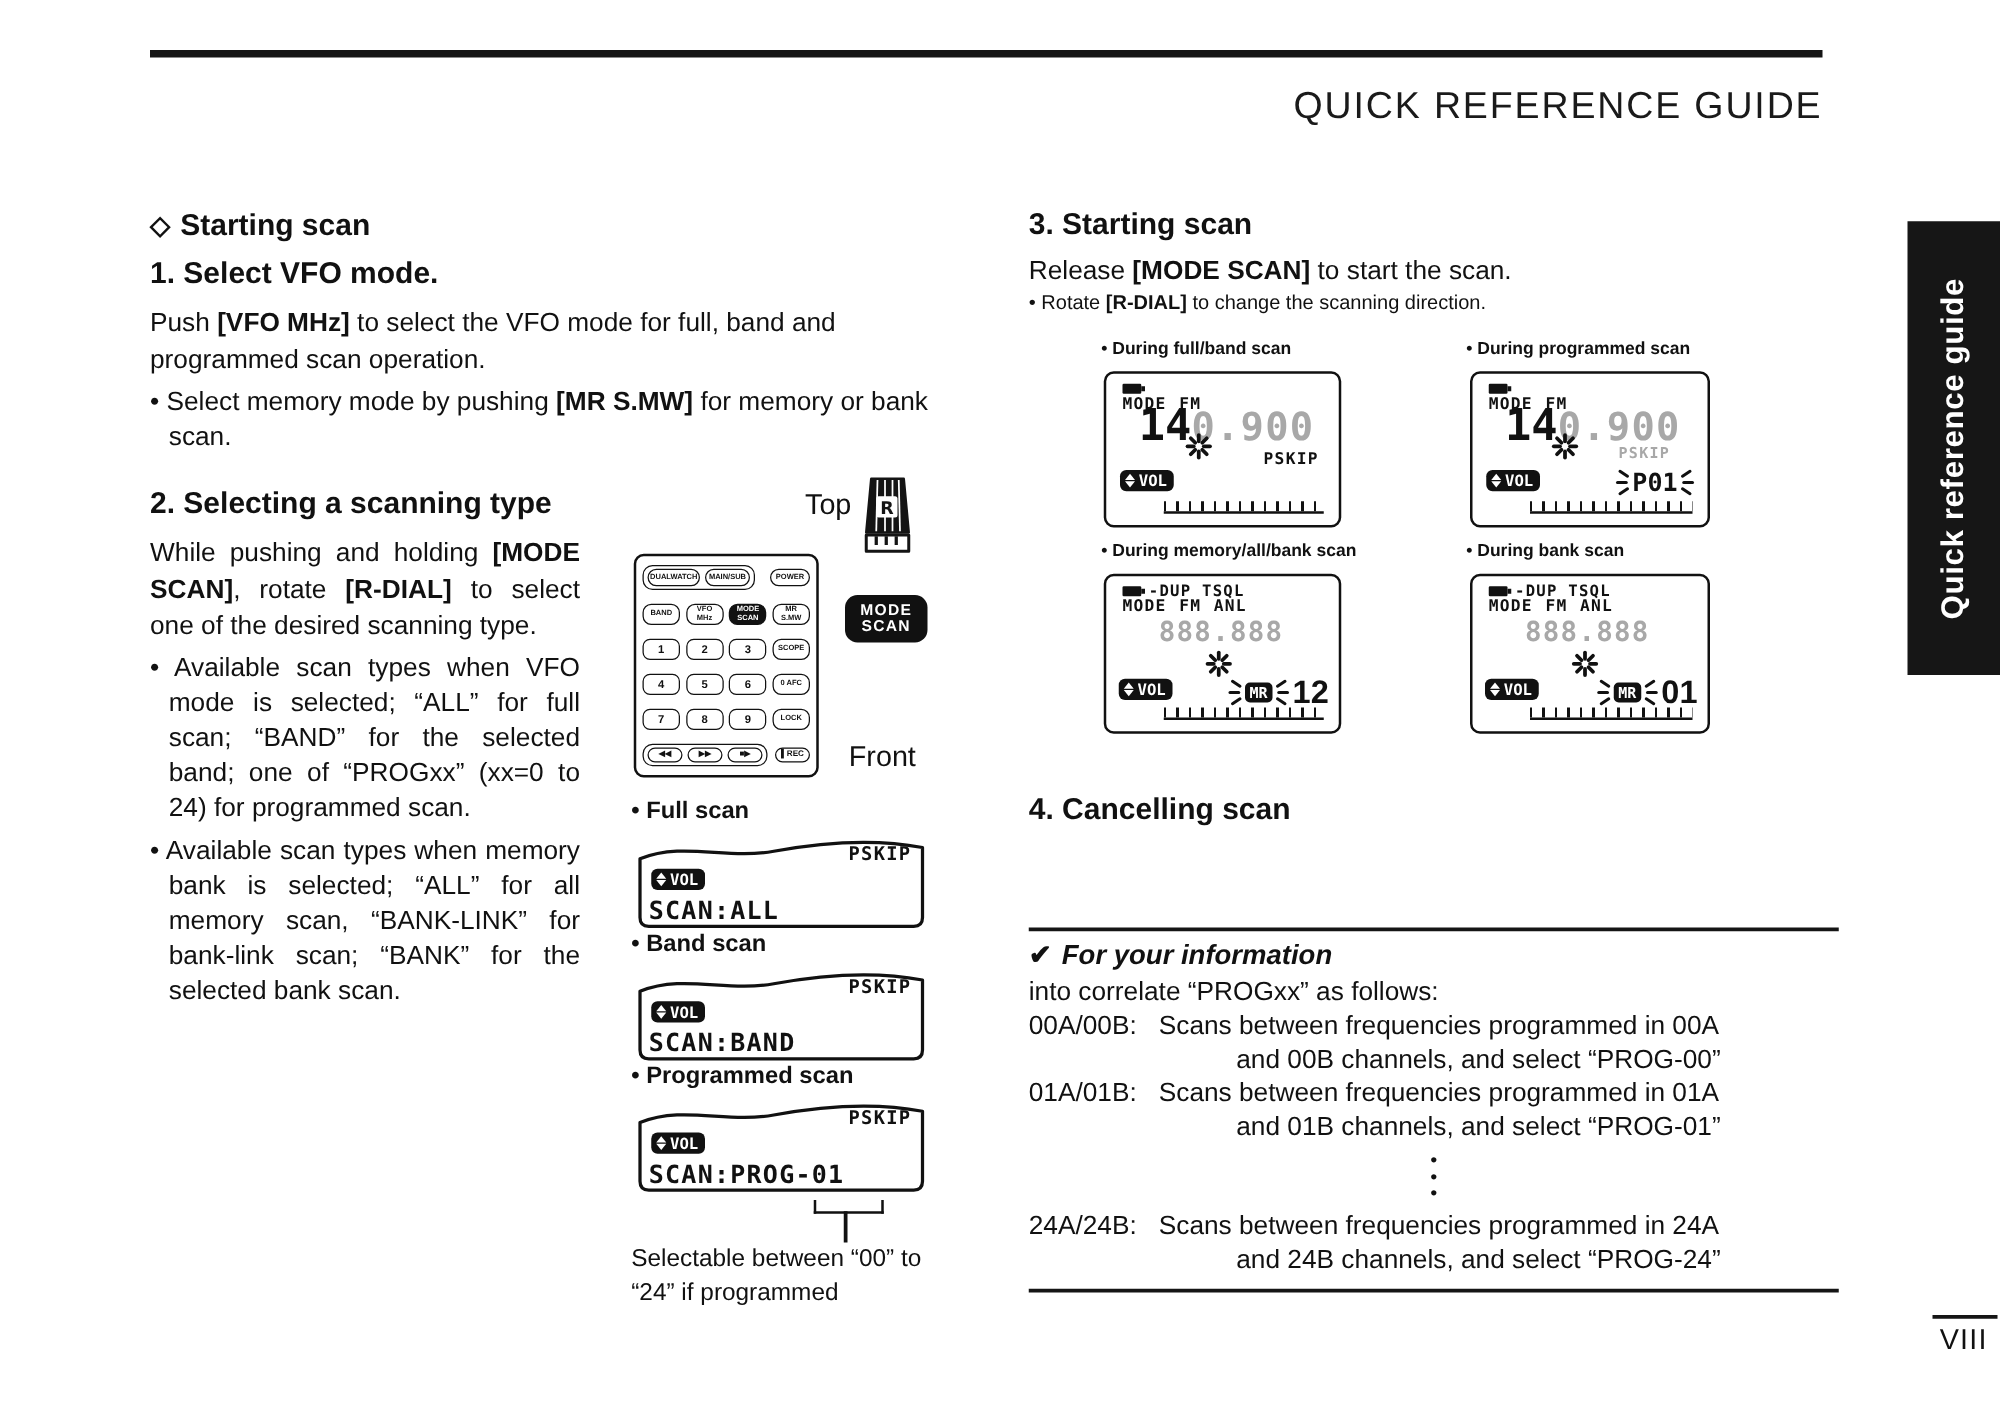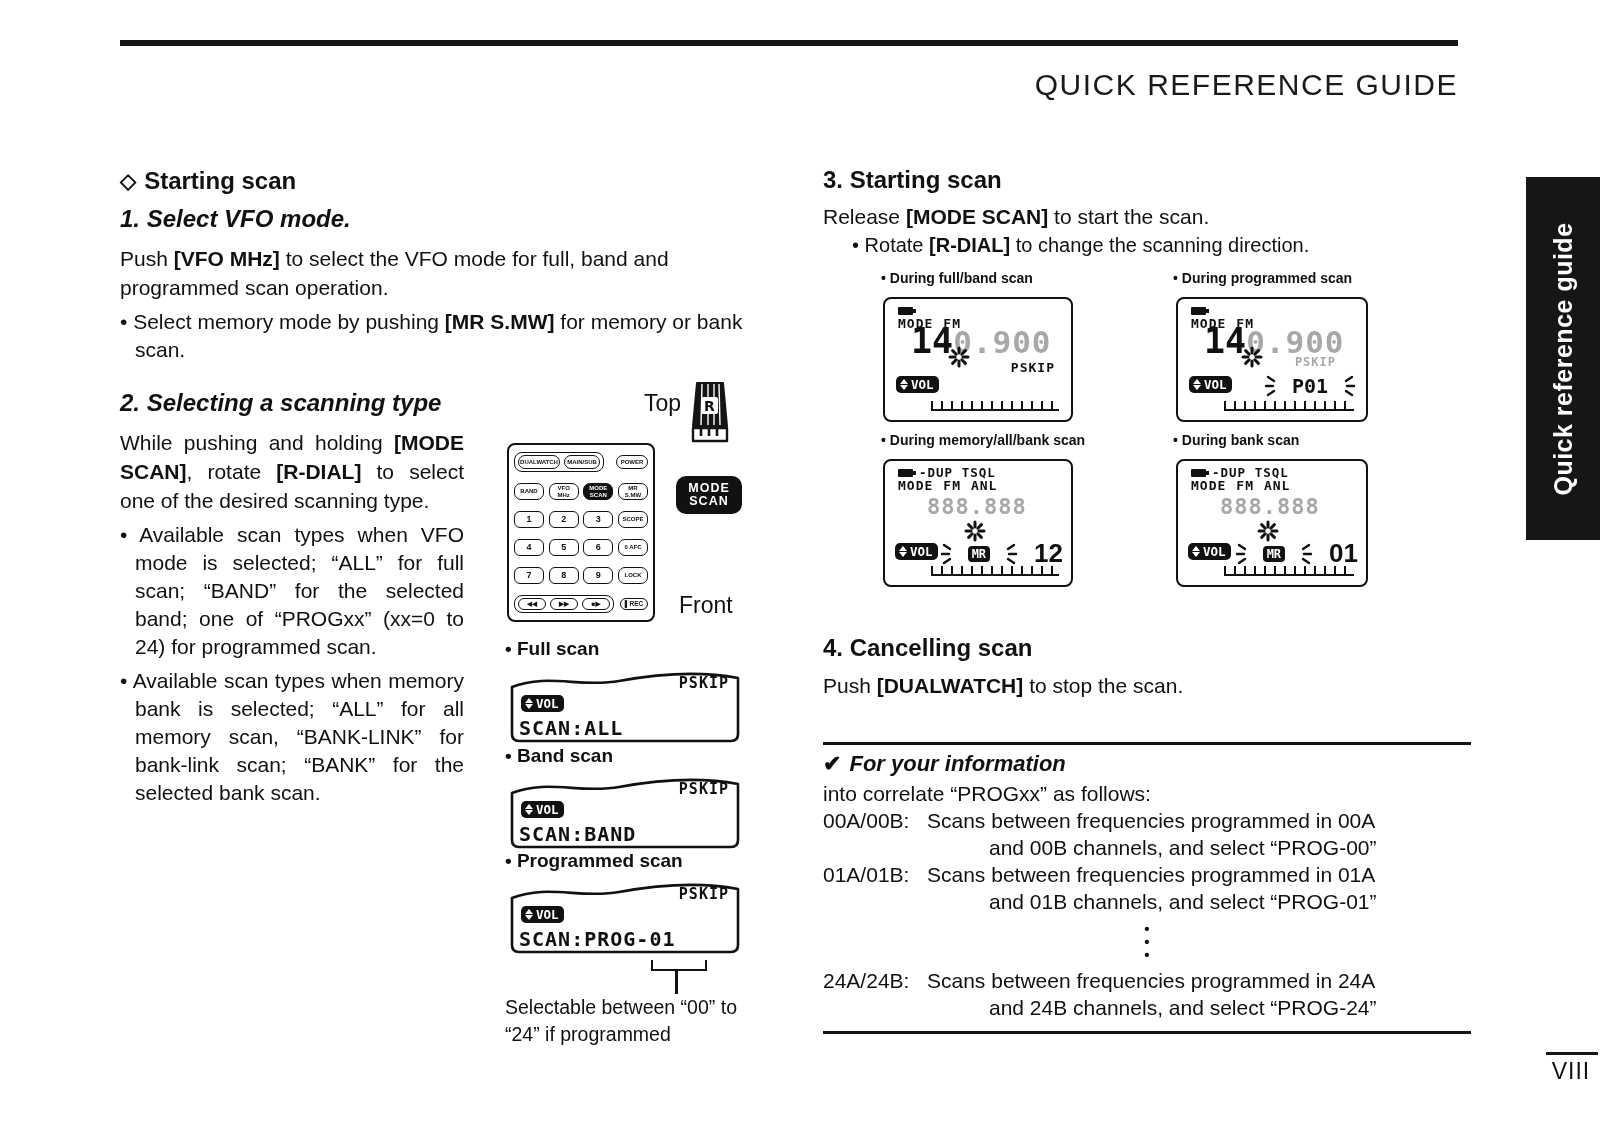--- a/index.html
+++ b/index.html
@@ -16,21 +16,21 @@
 
   
   .side-tab{left:1526px;top:177px;width:74px;height:363px;background:#161616;}
   .side-tab span{position:absolute;left:50%;top:50%;transform:translate(-50%,-50%) rotate(-90deg);
                  white-space:nowrap;color:#fff;font-weight:bold;font-size:25px;letter-spacing:.5px;}
 
   
   .col-left{left:120px;top:166px;width:640px;font-size:21px;line-height:29px;}
   .h1{font-size:24px;font-weight:bold;line-height:30px;margin:0 0 8px 0;display:flex;align-items:center;gap:8px;}
   .h1 .dia{font-size:21px;font-weight:bold;}
-  .h2{font-size:24px;font-weight:bold;line-height:30px;margin:0 0 10px 0;font-style:italic;}
+  .h2{font-size:24px;font-weight:bold;line-height:30px;margin:0 0 10px 0;}
   .p{margin:0 0 6px 0;}
   .bullet{padding-left:15px;text-indent:-15px;margin:0 0 6px 0;line-height:28px;}
   .narrow{width:344px;text-align:justify;}
   .narrow .bullet{text-align:justify;}
   .mt{margin-top:24px;}
 
   
   .kp-panel{left:507px;top:443px;width:148px;height:179px;border:2.5px solid #111;border-radius:8px;
             display:flex;flex-direction:column;justify-content:space-between;padding:7px 5px;box-sizing:border-box;}
   .kp-row{display:flex;justify-content:space-between;align-items:center;}
@@ -64,41 +64,41 @@
   .ud .up{border-bottom:5px solid #fff;margin-bottom:1px;}
   .ud .dn{border-top:5px solid #fff;}
 
   .bracket{left:146px;width:52px;height:9px;border-left:2px solid #111;border-right:2px solid #111;border-bottom:2.5px solid #111;}
   .vline{left:170px;width:2.5px;background:#111;}
   .cap{font-size:19.5px;line-height:27px;}
 
   
   .r-h{left:823px;font-size:24px;font-weight:bold;}
   .r-p{left:823px;font-size:21px;}
-  .r-b{left:852px;font-size:20px;}
+  .r-b{left:823px;font-size:16px;}
   .plabel{position:absolute;font-size:14px;font-weight:bold;}
 
   
   .lcd{position:absolute;border:2.5px solid #111;border-radius:8px;background:#fff;box-sizing:border-box;}
   .battery{position:absolute;left:13px;top:8px;width:15px;height:8px;background:#111;border-radius:1px;}
   .battery::after{content:"";position:absolute;right:-3px;top:2px;width:3px;height:4px;background:#111;}
   .topline{position:absolute;left:34px;top:4px;font-size:12.5px;letter-spacing:1px;}
   .modeline{position:absolute;left:13px;font-size:13px;letter-spacing:1px;}
   .modeline .gap{margin-left:10px;}
   .freq{position:absolute;white-space:nowrap;}
   .fb{font-family:"DejaVu Sans Mono",monospace;font-weight:bold;font-size:35px;margin-top:28px;}
   .ff{font-family:"DejaVu Sans Mono",monospace;font-weight:bold;font-size:31px;color:#a8a8a8;letter-spacing:1px;}
   .ff2{font-family:"DejaVu Sans Mono",monospace;font-weight:bold;font-size:22px;color:#a8a8a8;letter-spacing:1px;margin-left:16px;}
   .pskip{font-family:"DejaVu Sans Mono",monospace;font-weight:bold;}
   .pskip.blk{position:absolute;font-size:13px;letter-spacing:1px;}
   .pskip.gray{position:absolute;font-size:12px;color:#a8a8a8;letter-spacing:1px;}
   .flash8{position:absolute;}
   .ruler{position:absolute;left:46px;right:12px;bottom:9px;height:8px;border-bottom:2px solid #111;
          background:repeating-linear-gradient(90deg,#111 0 2px,transparent 2px 10px);}
-  .flashrow{position:absolute;display:flex;align-items:center;gap:16px;}
+  .flashrow{position:absolute;display:flex;align-items:center;gap:2px;}
   .mr-badge{display:inline-block;background:#111;color:#fff;border-radius:4px;padding:1px 4px;
             font-family:"DejaVu Sans Mono",monospace;font-weight:bold;font-size:12px;}
   .chnum{font-family:Liberation Sans, sans-serif;font-weight:bold;font-size:26px;}
   .p01{font-family:"DejaVu Sans Mono",monospace;font-weight:bold;font-size:20px;}
   .rays{flex:none;}
 
   
   .infobox{left:823px;top:742px;width:648px;border-top:3px solid #151515;border-bottom:3px solid #151515;
            padding:5px 0 10px 0;box-sizing:border-box;font-size:21px;line-height:27px;}
   .info-title{display:flex;gap:8px;align-items:baseline;font-size:22px;font-weight:bold;margin-bottom:3px;}
@@ -446,21 +446,20 @@
             <line x1="4" y1="6" x2="10" y2="10"></line>
             <line x1="4" y1="24" x2="10" y2="20"></line>
           </g>
         </svg>
       <span class="chnum">01</span>
     </div>
     <div class="ruler"></div>
   </div>
 
   <div class="abs r-h" style="top:634px">4. Cancelling scan</div>
-  <div class="abs r-p" style="top:674px"><span>Push </span><span class="b">[DUALWATCH]</span><span> to stop the scan.</span></div>
 
   <div class="abs infobox">
     <div class="info-title">
       <span>✔</span>
       <span class="it">For your information</span>
     </div>
     <div>into correlate “PROGxx” as follows:</div>
     <div class="ditem">
       <span class="term">00A/00B:</span>
       <span>

